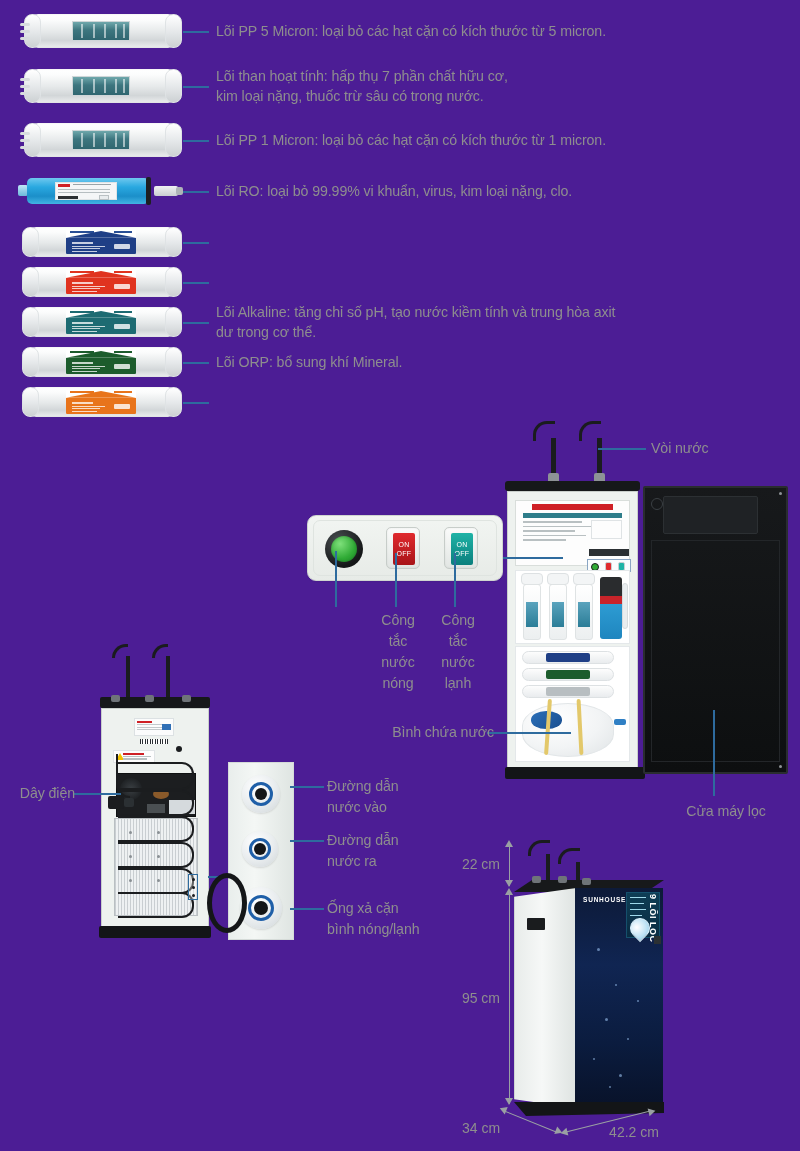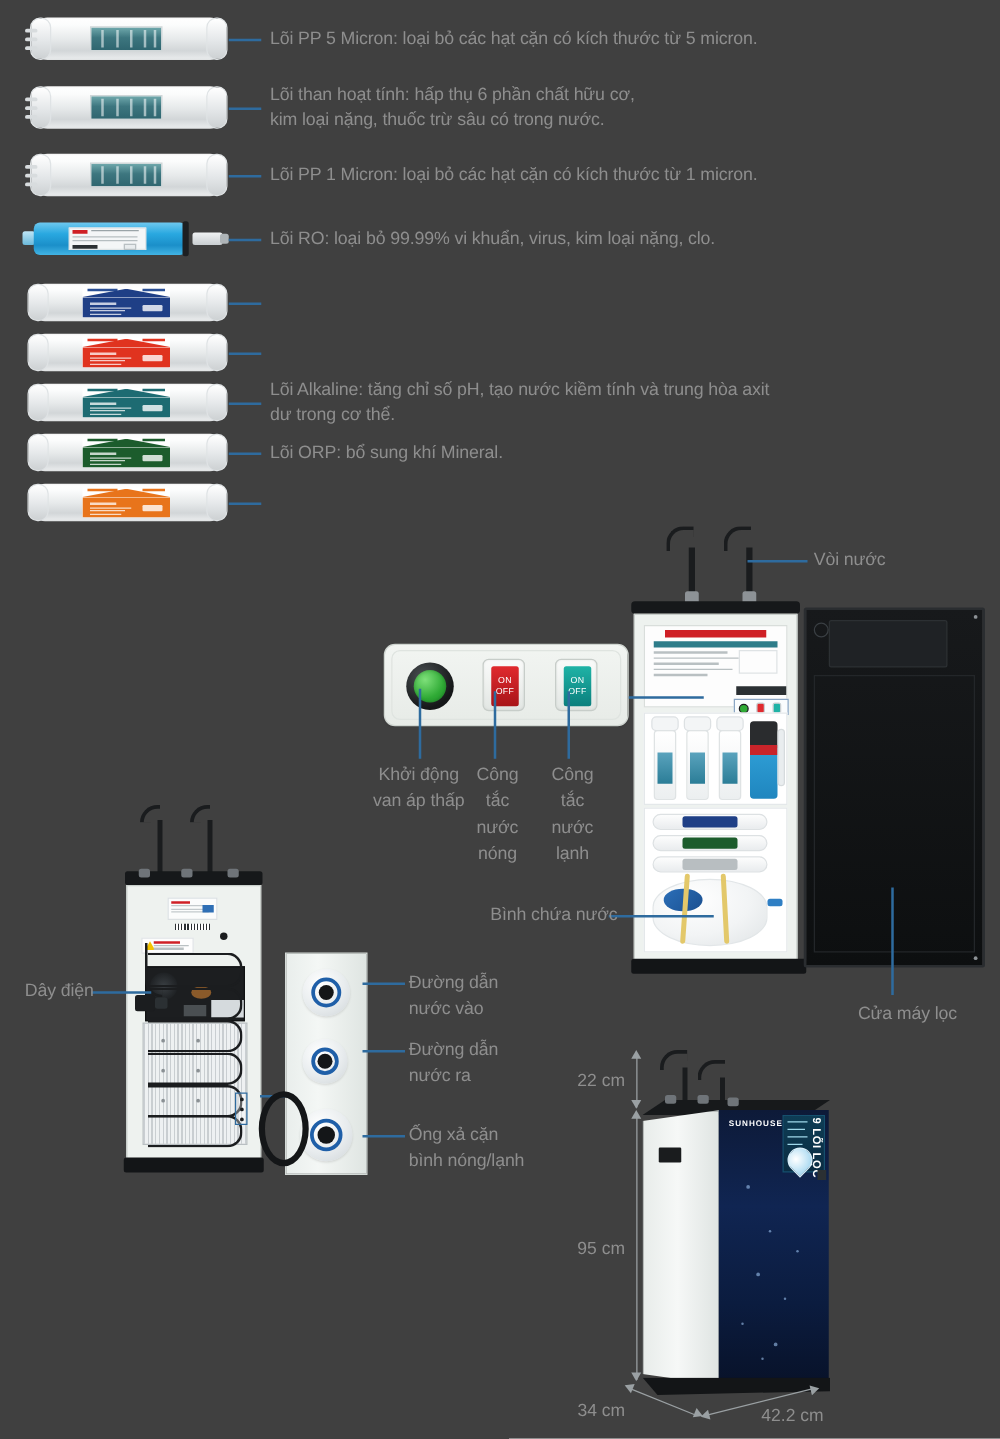--- a/index.html
+++ b/index.html
@@ -10,21 +10,21 @@
     height: 1151px;
     background: #ffffff;
     font-family: "Liberation Sans", sans-serif;
     overflow: hidden;
   }
 
   #page {
     position: relative;
     width: 800px;
     height: 1151px;
-    background: #404040;
+    background: #4c1d95;
   }
 
   
   .abs { position: absolute; }
 
   .callout-text {
     color: #8e8e8e;
     font-size: 14.2px;
     line-height: 20px;
     font-family: "Liberation Sans", sans-serif;
@@ -554,21 +554,21 @@
       <div class="pp-window" style="left:44px;width:58px;">
         <div class="wtick" style="left:8px;"></div>
         <div class="wtick" style="left:20px;"></div>
         <div class="wtick" style="left:31px;"></div>
         <div class="wtick" style="left:42px;"></div>
         <div class="wtick" style="left:50px;"></div>
       </div>
     </div>
   </div>
   <div class="leader" style="left:183px;top:86px;width:26px;"></div>
-  <div class="callout-text abs" style="left:216px;top:66px;width:570px;">Lõi than hoạt tính: hấp thụ 6 phần chất hữu cơ,
+  <div class="callout-text abs" style="left:216px;top:66px;width:570px;">Lõi than hoạt tính: hấp thụ 7 phần chất hữu cơ,
 kim loại nặng, thuốc trừ sâu có trong nước.</div>
 
   <div class="abs" style="left:28px;top:123px;width:150px;height:34px;">
     <div class="cart" style="left:0;top:0;width:150px;height:34px;">
       <div class="cart-body"></div>
       <div class="cart-cap l"></div>
       <div class="cart-cap r"></div>
       <div class="pp-nipple" style="left:-8px;top:9px;width:10px;height:3px;"></div>
       <div class="pp-nipple" style="left:-8px;top:16px;width:10px;height:3px;"></div>
       <div class="pp-nipple" style="left:-8px;top:23px;width:10px;height:3px;"></div>
@@ -822,22 +822,20 @@
       <div class="rocker-face cold" style="left:6px;top:5px;width:22px;height:32px;">
         <span>ON</span>
         <span>OFF</span>
       </div>
     </div>
   </div>
 
   <div class="leader" style="left:503px;top:557px;width:60px;"></div>
 
   <div class="leader-v" style="left:335px;top:551px;height:56px;"></div>
-  <div class="callout-text abs" style="left:272px;top:610px;width:126px;text-align:center;line-height:21px;">Khởi động
-van áp thấp</div>
 
   <div class="leader-v" style="left:395px;top:553px;height:54px;"></div>
   <div class="callout-text abs" style="left:372px;top:610px;width:52px;text-align:center;line-height:21px;">Công
 tắc
 nước
 nóng</div>
 
   <div class="leader-v" style="left:454px;top:553px;height:54px;"></div>
   <div class="callout-text abs" style="left:432px;top:610px;width:52px;text-align:center;line-height:21px;">Công
 tắc

